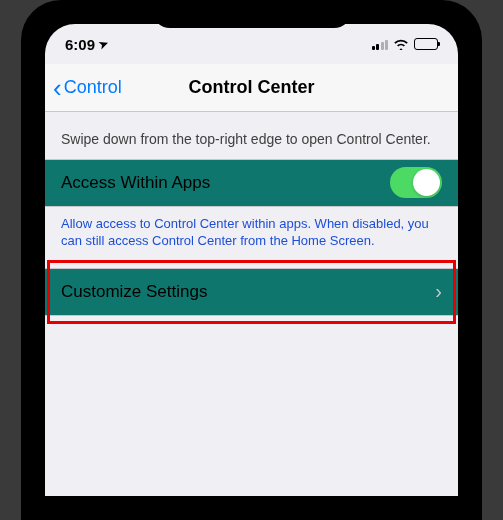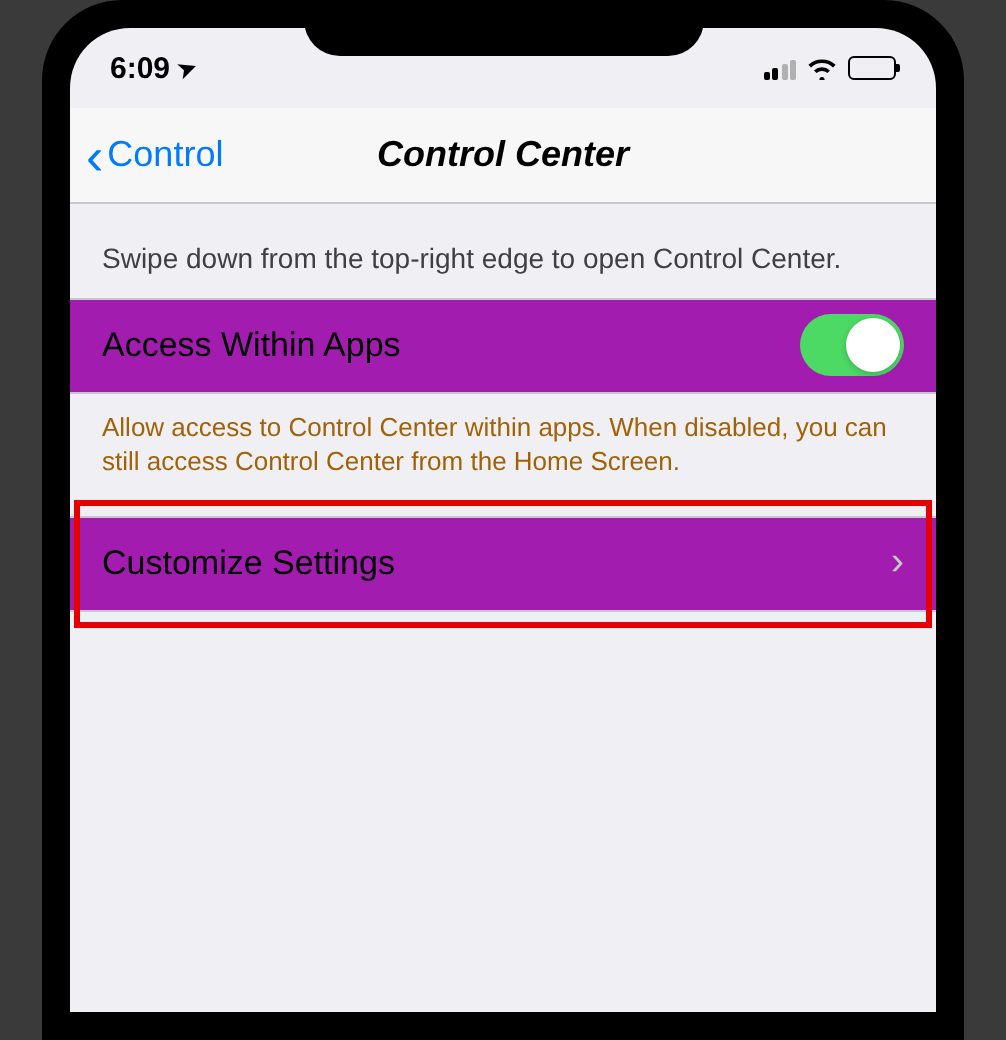--- a/index.html
+++ b/index.html
@@ -15,21 +15,21 @@
       display: flex;
       align-items: flex-start;
       justify-content: center;
       overflow: hidden;
     }
     .phone-frame {
       width: 461px;
       height: 520px;
       background: #000;
       border-radius: 40px 40px 0 0;
-      padding: 14px;
+      padding: 24px;
       position: relative;
     }
     .screen {
       width: 100%;
       height: 100%;
       background: #efeff4;
       border-radius: 30px 30px 0 0;
       overflow: hidden;
       position: relative;
     }
@@ -85,39 +85,38 @@
       line-height: 1;
       margin-right: 2px;
     }
     .nav-title {
       position: absolute;
       left: 50%;
       transform: translateX(-50%);
       font-size: 18px;
       font-weight: 600;
       color: #000;
-      font-style: italic;
     }
     .content {
       background: #efeff4;
     }
     .section-header-text {
       padding: 18px 16px 10px 16px;
       font-size: 14px;
       color: #404040;
       line-height: 1.35;
     }
     .section-footer-text {
       padding: 8px 16px 18px 16px;
       font-size: 13px;
-      color: #a16207;
+      color: #1d4ed8;
       line-height: 1.35;
     }
     .row {
-      background: #a21caf;
+      background: #0f766e;
       border-top: 1px solid #c8c7cc;
       border-bottom: 1px solid #c8c7cc;
       min-height: 48px;
       display: flex;
       align-items: center;
       justify-content: space-between;
       padding: 0 16px;
       font-size: 17px;
       color: #000;
     }

